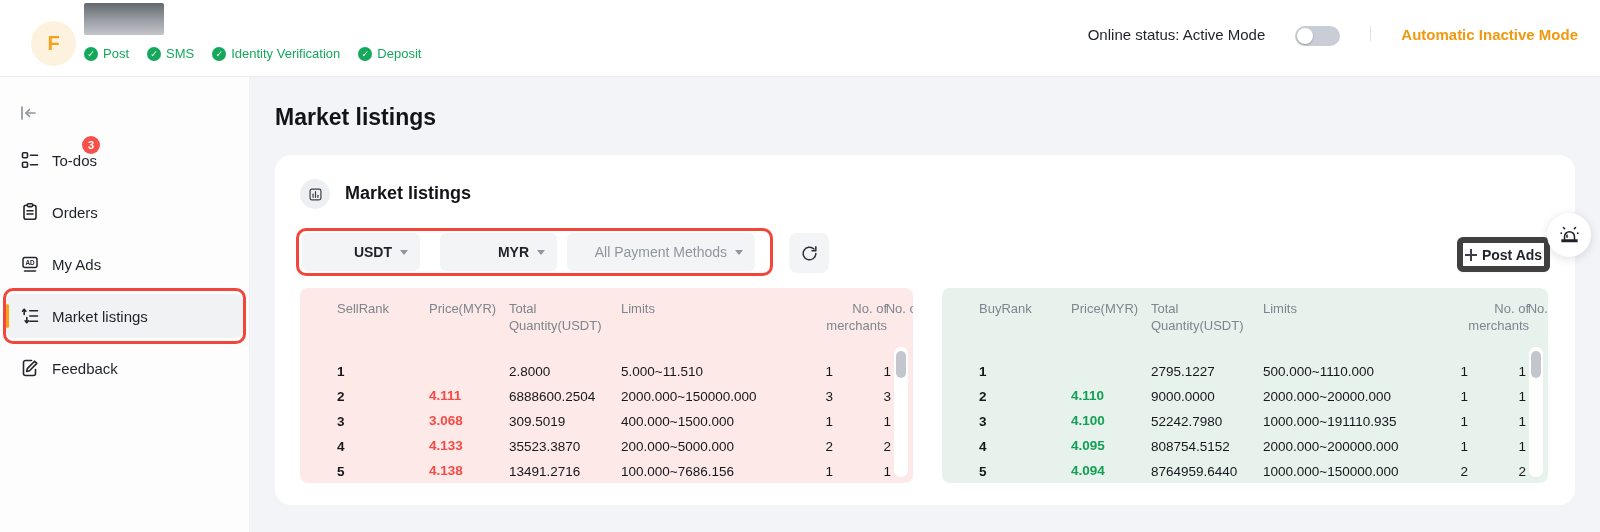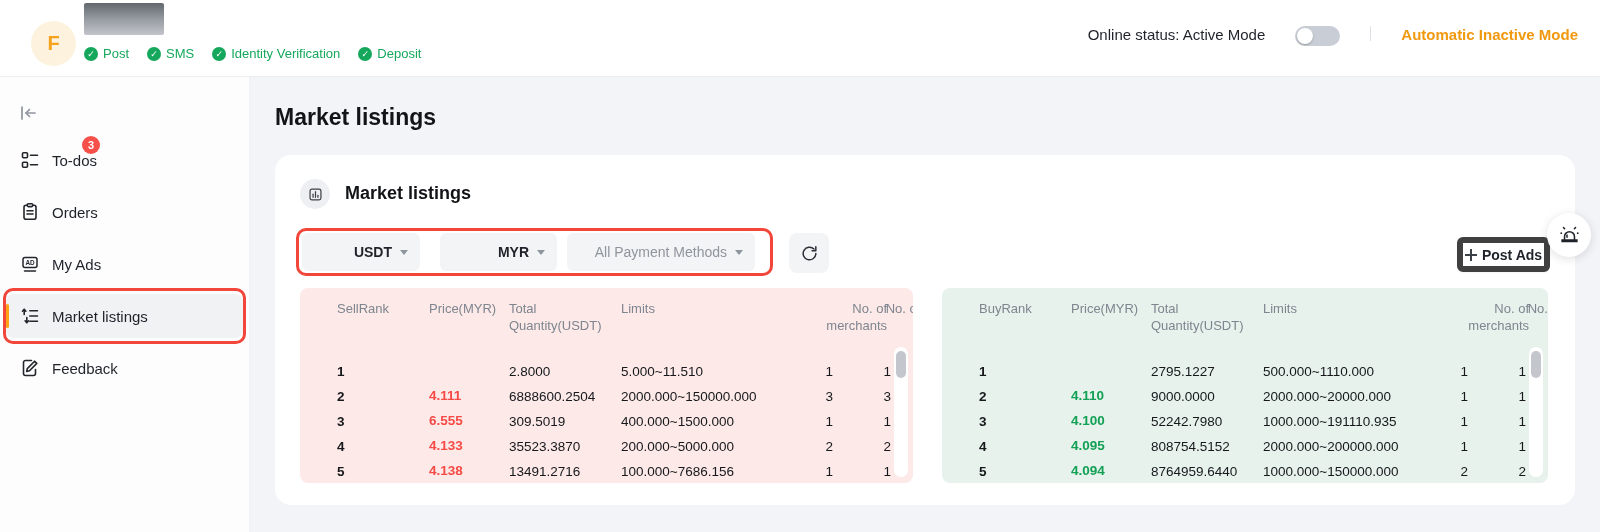--- a/index.html
+++ b/index.html
@@ -255,21 +255,21 @@
           <div class="t-grid t-row">
             <div class="cell-rank">1</div>
             <div class="cell-price">4.111</div>
             <div class="cell-qty">2.8000</div>
             <div class="cell-limits">5.000~11.510</div>
             <div class="cell-merchants">1</div>
             <div class="cell-ads">1</div>
           </div>
           <div class="t-grid t-row">
             <div class="cell-rank">2</div>
-            <div class="cell-price">6.555</div>
+            <div class="cell-price">3.068</div>
             <div class="cell-qty">6888600.2504</div>
             <div class="cell-limits">2000.000~150000.000</div>
             <div class="cell-merchants">3</div>
             <div class="cell-ads">3</div>
           </div>
           <div class="t-grid t-row">
             <div class="cell-rank">3</div>
             <div class="cell-price">4.133</div>
             <div class="cell-qty">309.5019</div>
             <div class="cell-limits">400.000~1500.000</div>

